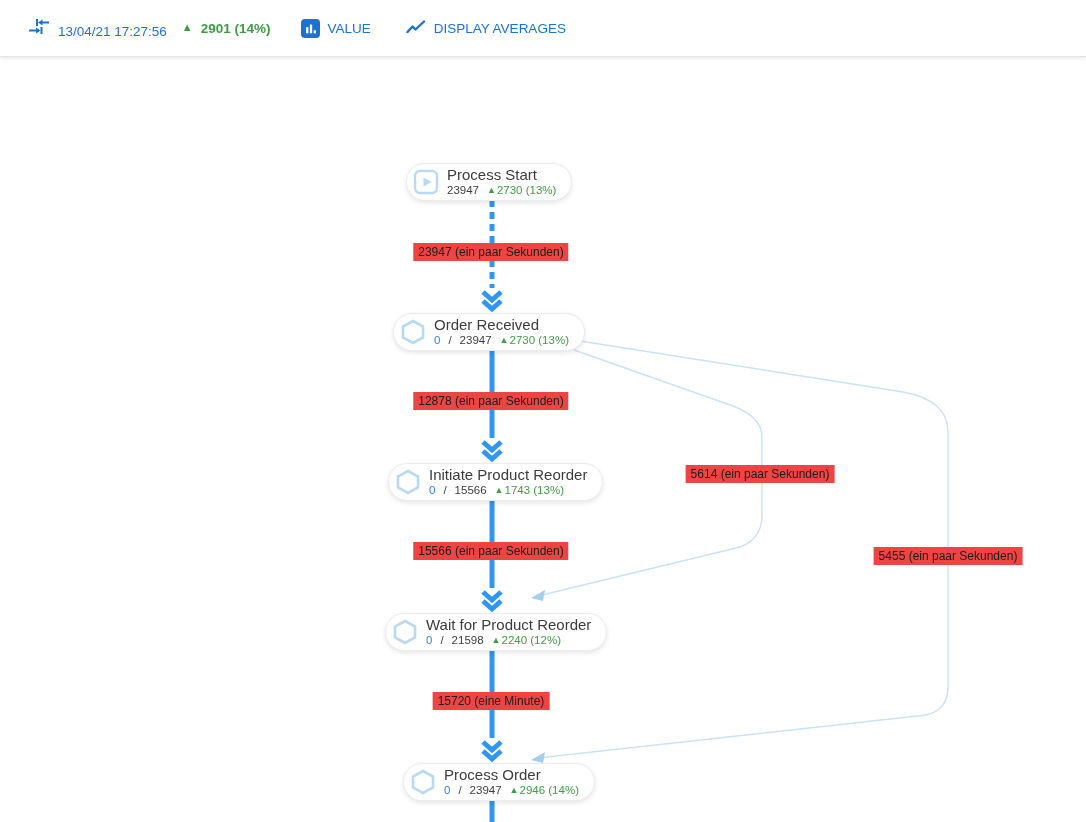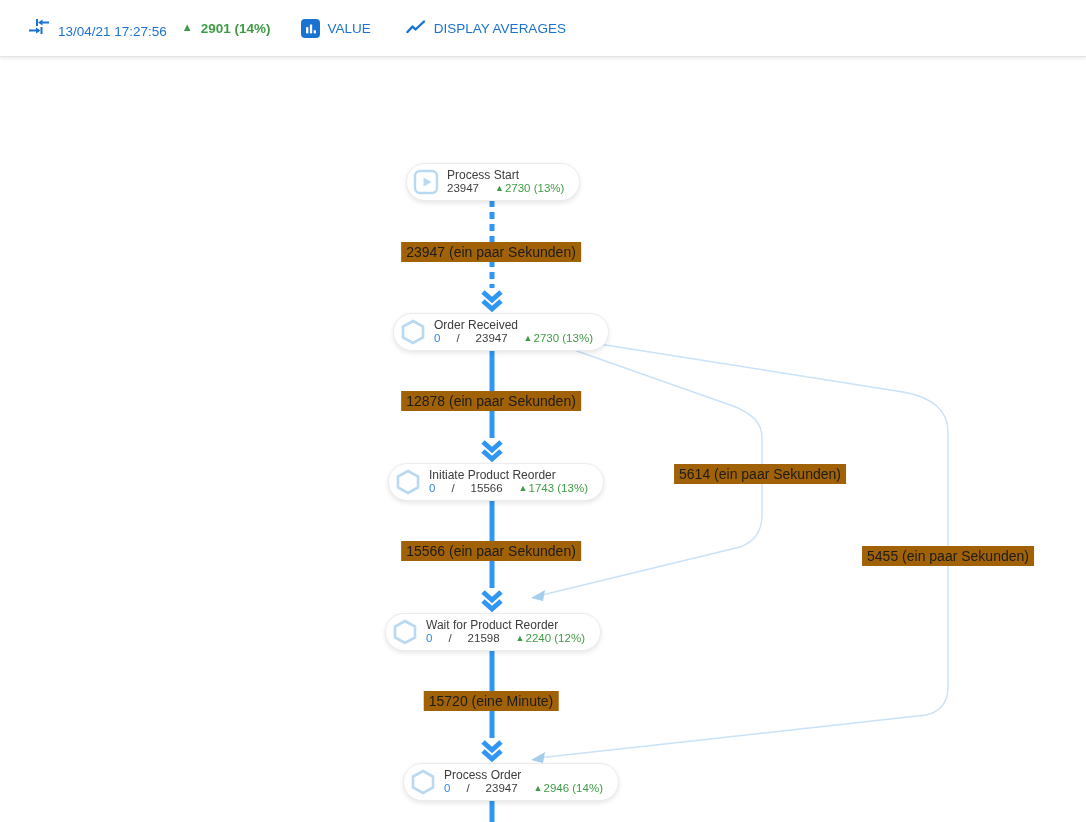--- a/index.html
+++ b/index.html
@@ -33,29 +33,29 @@
   
   .canvas{position:relative;width:1086px;height:765px;background:#fff;}
   .edges{position:absolute;left:0;top:0;}
 
   
   .node{position:absolute;height:38px;display:flex;align-items:center;
     background:#fff;border:1px solid #ececec;border-radius:19px;
     padding:0 15px 0 6px;box-shadow:0 2px 5px rgba(0,0,0,0.10);cursor:pointer;z-index:3;}
   .node .nicon{display:flex;margin-right:8px;flex:none;}
   .ntxt{display:flex;flex-direction:column;line-height:1.18;}
-  .ntitle{font-size:12px;color:var(--text-dark);}
-  .nsub{font-size:11.5px;color:var(--text-dark);display:flex;align-items:flex-start;gap:16px;}
+  .ntitle{font-size:15px;color:var(--text-dark);}
+  .nsub{font-size:11.5px;color:var(--text-dark);display:flex;align-items:flex-start;gap:8px;}
   .nsub .cur{color:#2e87e5;}
   .nsub .delta{color:var(--green);display:inline-flex;align-items:baseline;}
   .nsub .delta .tri-up{font-size:9px;margin-right:1px;transform:translateY(-1px);}
 
   
-  .elabel{position:absolute;transform:translate(-50%,-50%);background:#a16207;
-    padding:2px 5px;font-size:14px;color:#1c1c1c;white-space:nowrap;z-index:2;}
+  .elabel{position:absolute;transform:translate(-50%,-50%);background:#ef4444;
+    padding:2px 5px;font-size:12px;color:#1c1c1c;white-space:nowrap;z-index:2;}
 </style>
 </head>
 <body>
 
 <div class="toolbar">
 
   <div class="tb-group tb-blue g1">
     <span>
       <svg width="22" height="18" viewBox="0 0 22 18" fill="none" stroke="#1a73d1" stroke-width="2">
         <line x1="1" y1="12.5" x2="11" y2="12.5"></line>

